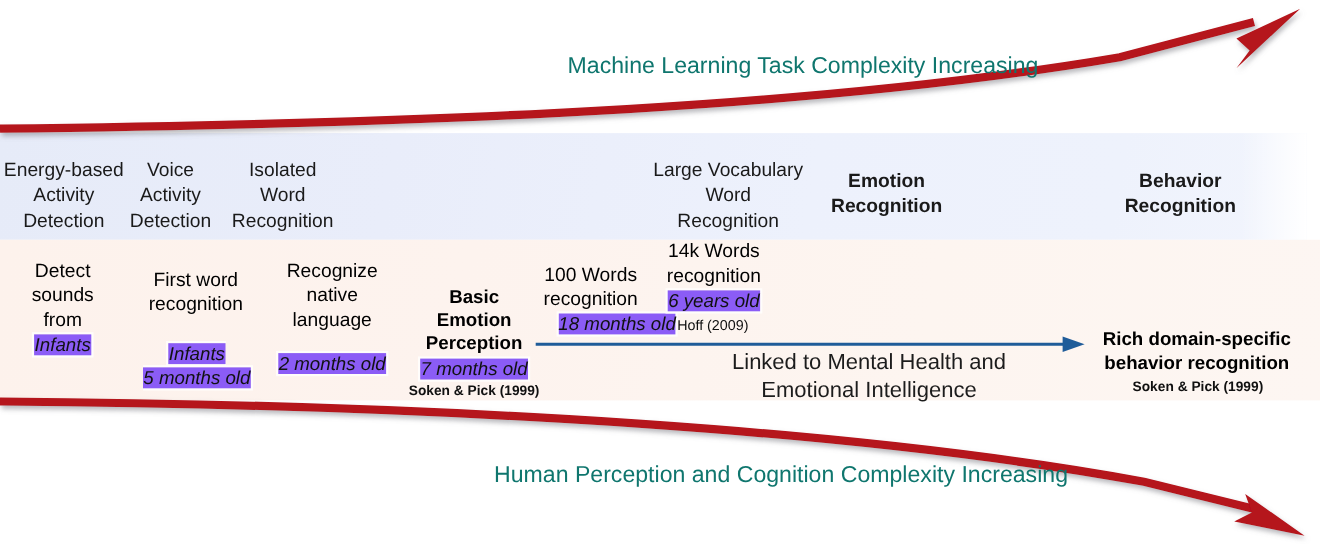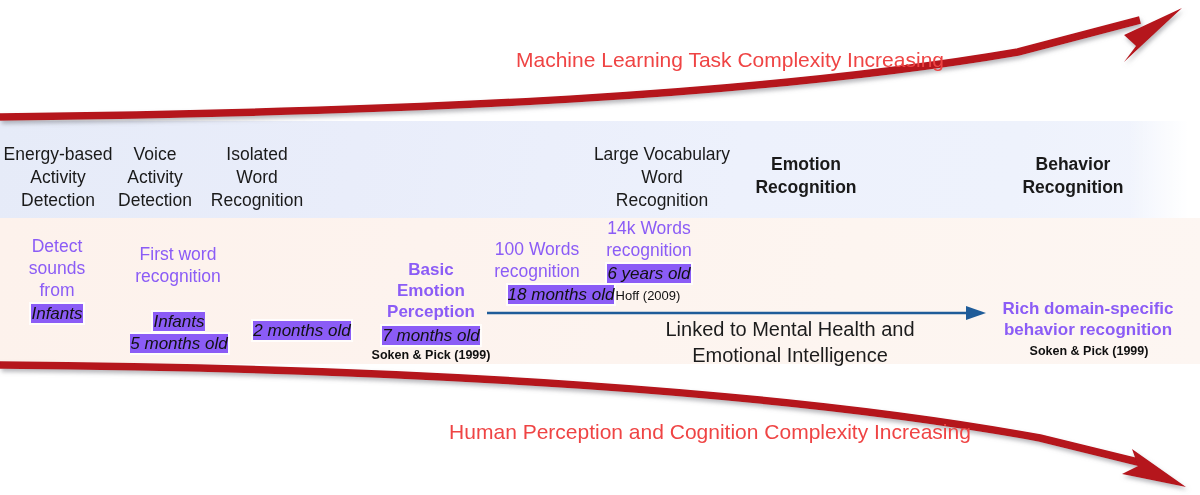--- a/index.html
+++ b/index.html
@@ -42,30 +42,30 @@
     color:#1a1a1a;
     font-size:17.5px;
     line-height:23px;
     white-space:pre-line;
   }
   .hdr-label.bold{font-weight:bold;}
 
   .arrow-caption{
     position:absolute;
     text-align:center;
-    color:#ef4444;
+    color:#0f766e;
     font-size:21px;
     line-height:27px;
     white-space:pre-line;
   }
 
   .h-title{
     position:absolute;
     text-align:center;
-    color:#8b5cf6;
+    color:#000000;
     font-size:17.5px;
     line-height:22px;
     white-space:pre-line;
   }
   .h-title.bold{font-weight:bold;font-size:17px;line-height:21px;}
 
   .h-age{
     position:absolute;
     text-align:center;
     font-style:italic;
@@ -169,20 +169,23 @@
 sounds
 from
 womb</div>
     <div class="h-age" style="left:8px;top:303px;width:98px;"><span>Infants</span></div>
 
     <div class="h-title" style="left:108px;top:243px;width:140px;">First word
 recognition</div>
     <div class="h-age" style="left:118px;top:311px;width:122px;"><span>Infants
 5 months old</span></div>
 
+    <div class="h-title" style="left:243px;top:235px;width:118px;">Recognize
+native
+language</div>
     <div class="h-age" style="left:240px;top:320px;width:124px;"><span>2 months old</span></div>
 
     <div class="h-title bold" style="left:370px;top:259px;width:122px;">Basic
 Emotion
 Perception</div>
     <div class="h-age" style="left:367px;top:325px;width:128px;"><span>7 months old</span></div>
     <div class="h-cite" style="left:367px;top:348px;width:128px;">Soken &amp; Pick (1999)</div>
 
     <div class="h-title" style="left:478px;top:238px;width:118px;">100 Words
 recognition</div>

